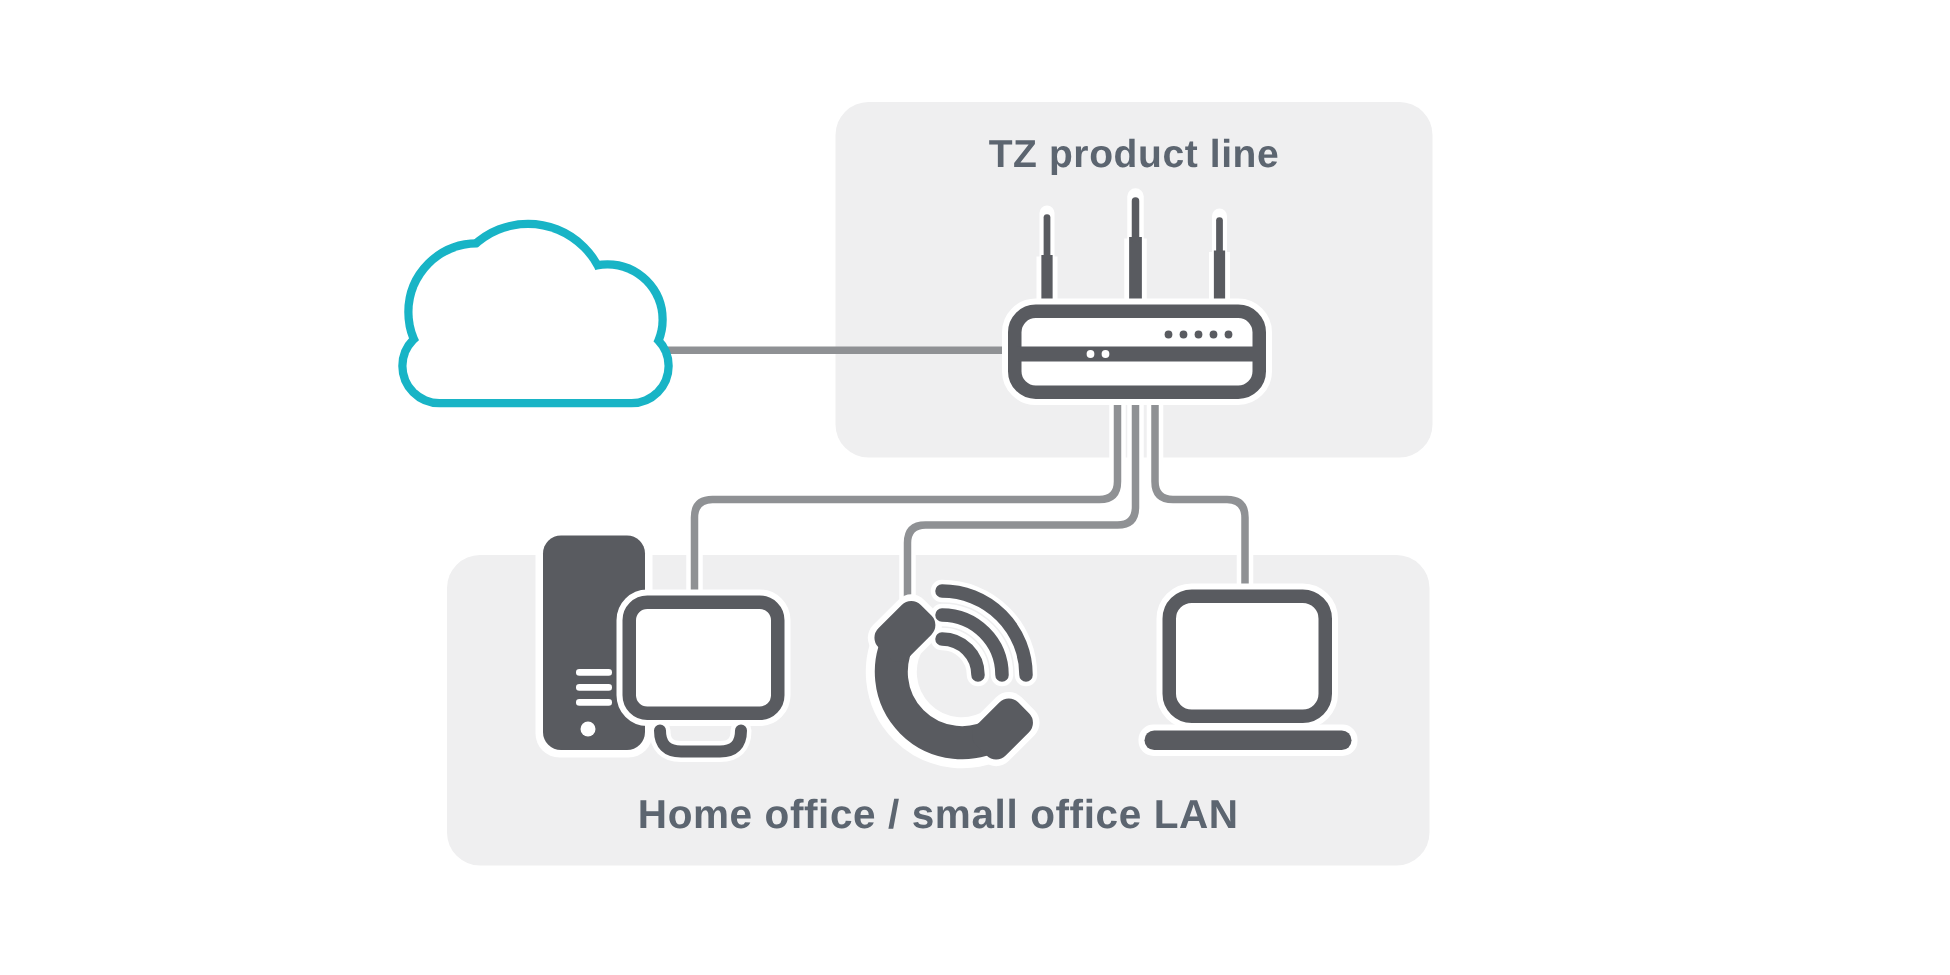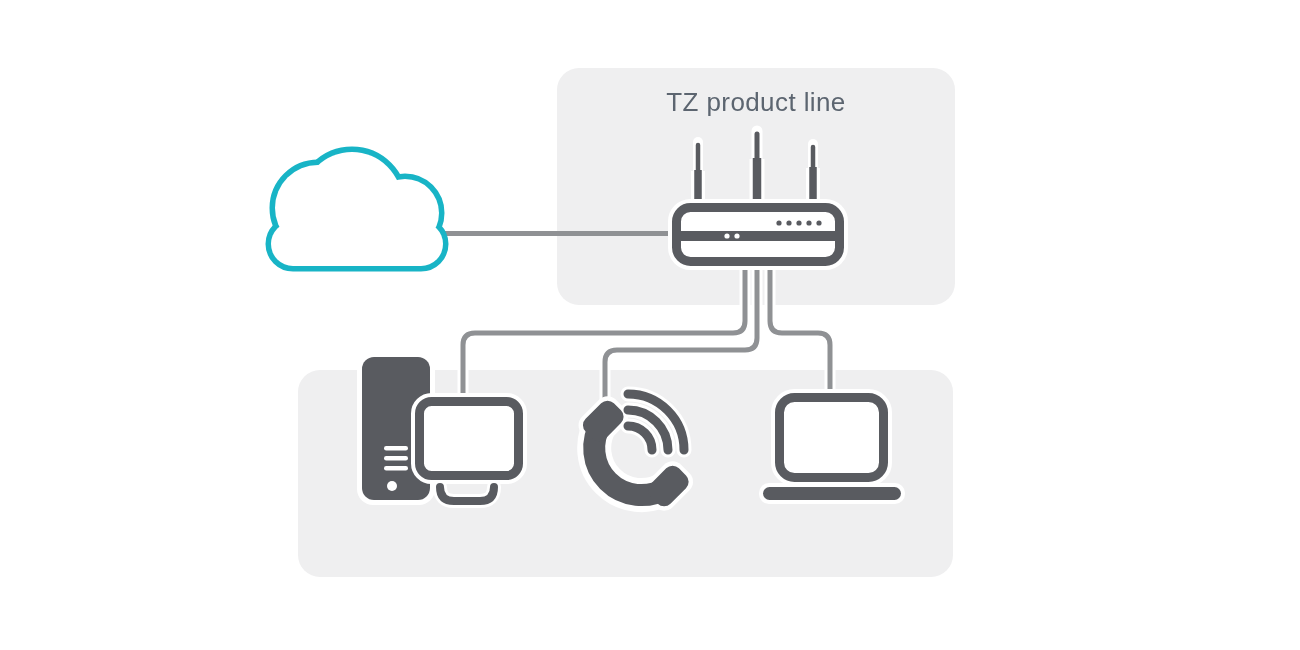--- a/index.html
+++ b/index.html
@@ -8,20 +8,21 @@
     --line-gray:#8f9194;
     --panel-gray:#efeff0;
     --label-gray:#5c6570;
     --background:#ffffff;
   }
   html,body{margin:0;padding:0;background:var(--background);}
   .canvas{
     position:relative;width:1300px;height:650px;overflow:hidden;
     background:var(--background);
     font-family:"Liberation Sans","DejaVu Sans",sans-serif;
+    font-weight:bold;
   }
   .panel{position:absolute;background:var(--panel-gray);border-radius:22px;}
   .panel-tz{left:557px;top:68px;width:398px;height:237px;}
   .panel-lan{left:298px;top:370px;width:655px;height:207px;}
   .diagram-svg{position:absolute;left:0;top:0;width:1300px;height:650px;}
   .label{
     position:absolute;color:var(--label-gray);letter-spacing:.4px;
     text-align:center;white-space:nowrap;
   }
   .label-tz{left:557px;top:87px;width:398px;font-size:26px;}
@@ -143,14 +144,15 @@
         <circle class="ic" cx="799" cy="223" r="2.6"></circle>
         <circle class="ic" cx="809" cy="223" r="2.6"></circle>
         <circle class="ic" cx="819" cy="223" r="2.6"></circle>
         <circle class="wh" cx="727" cy="236" r="2.6"></circle>
         <circle class="wh" cx="737" cy="236" r="2.6"></circle>
       </g>
     </g>
   </svg>
 
   <div class="label label-tz">TZ product line</div>
+  <div class="label label-lan">Home office / small office LAN</div>
 
 </div>
 
 </body></html>

